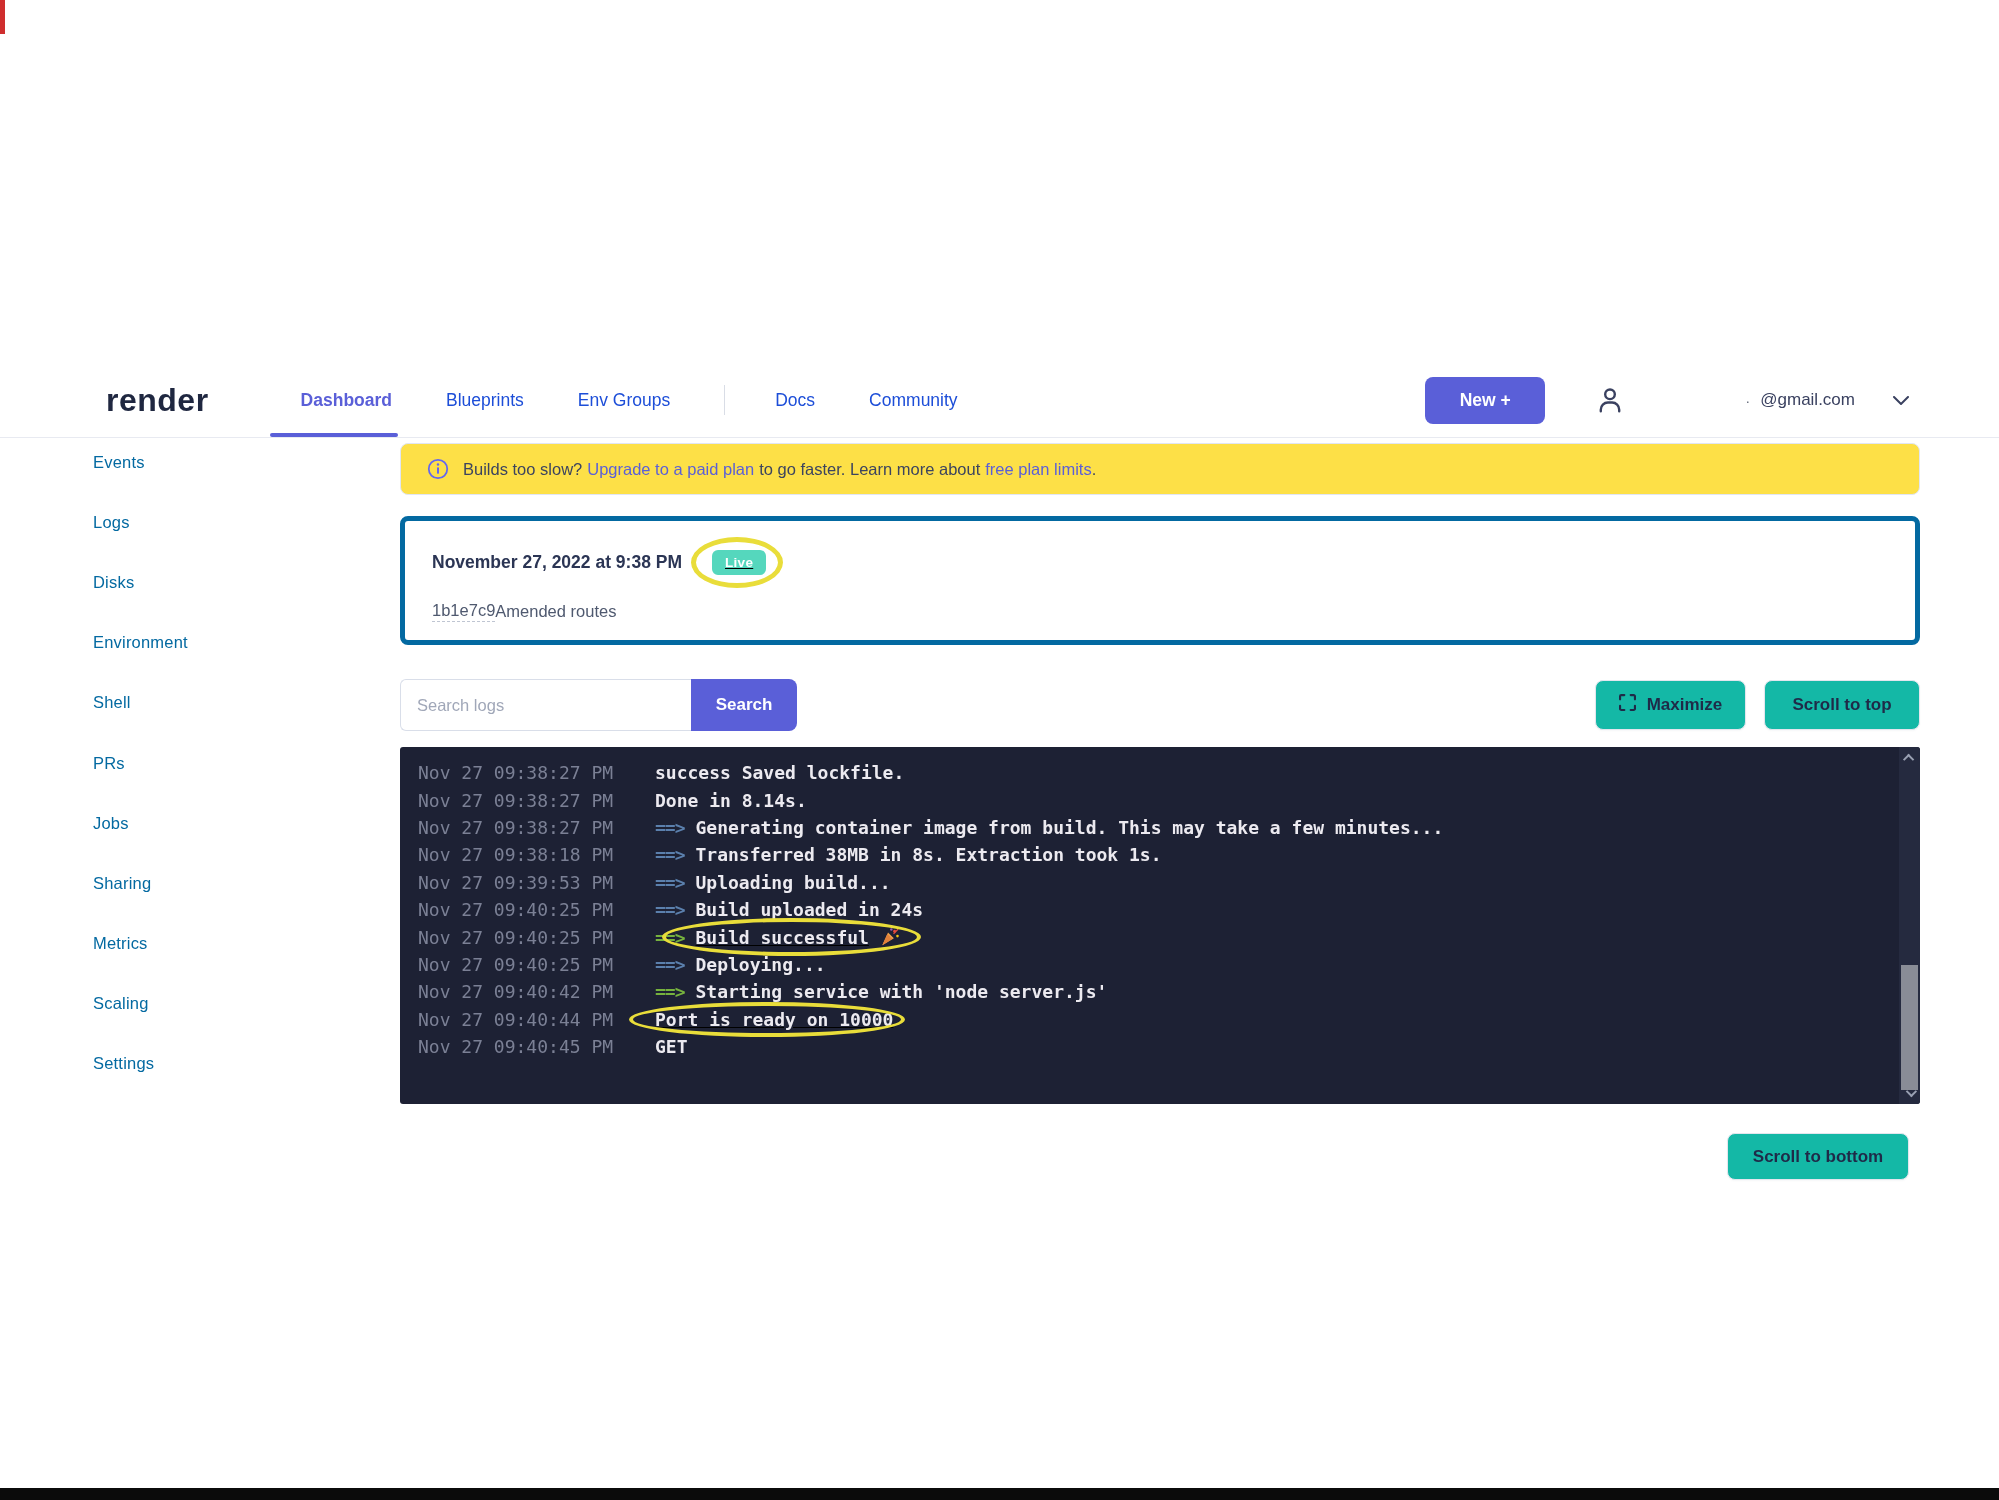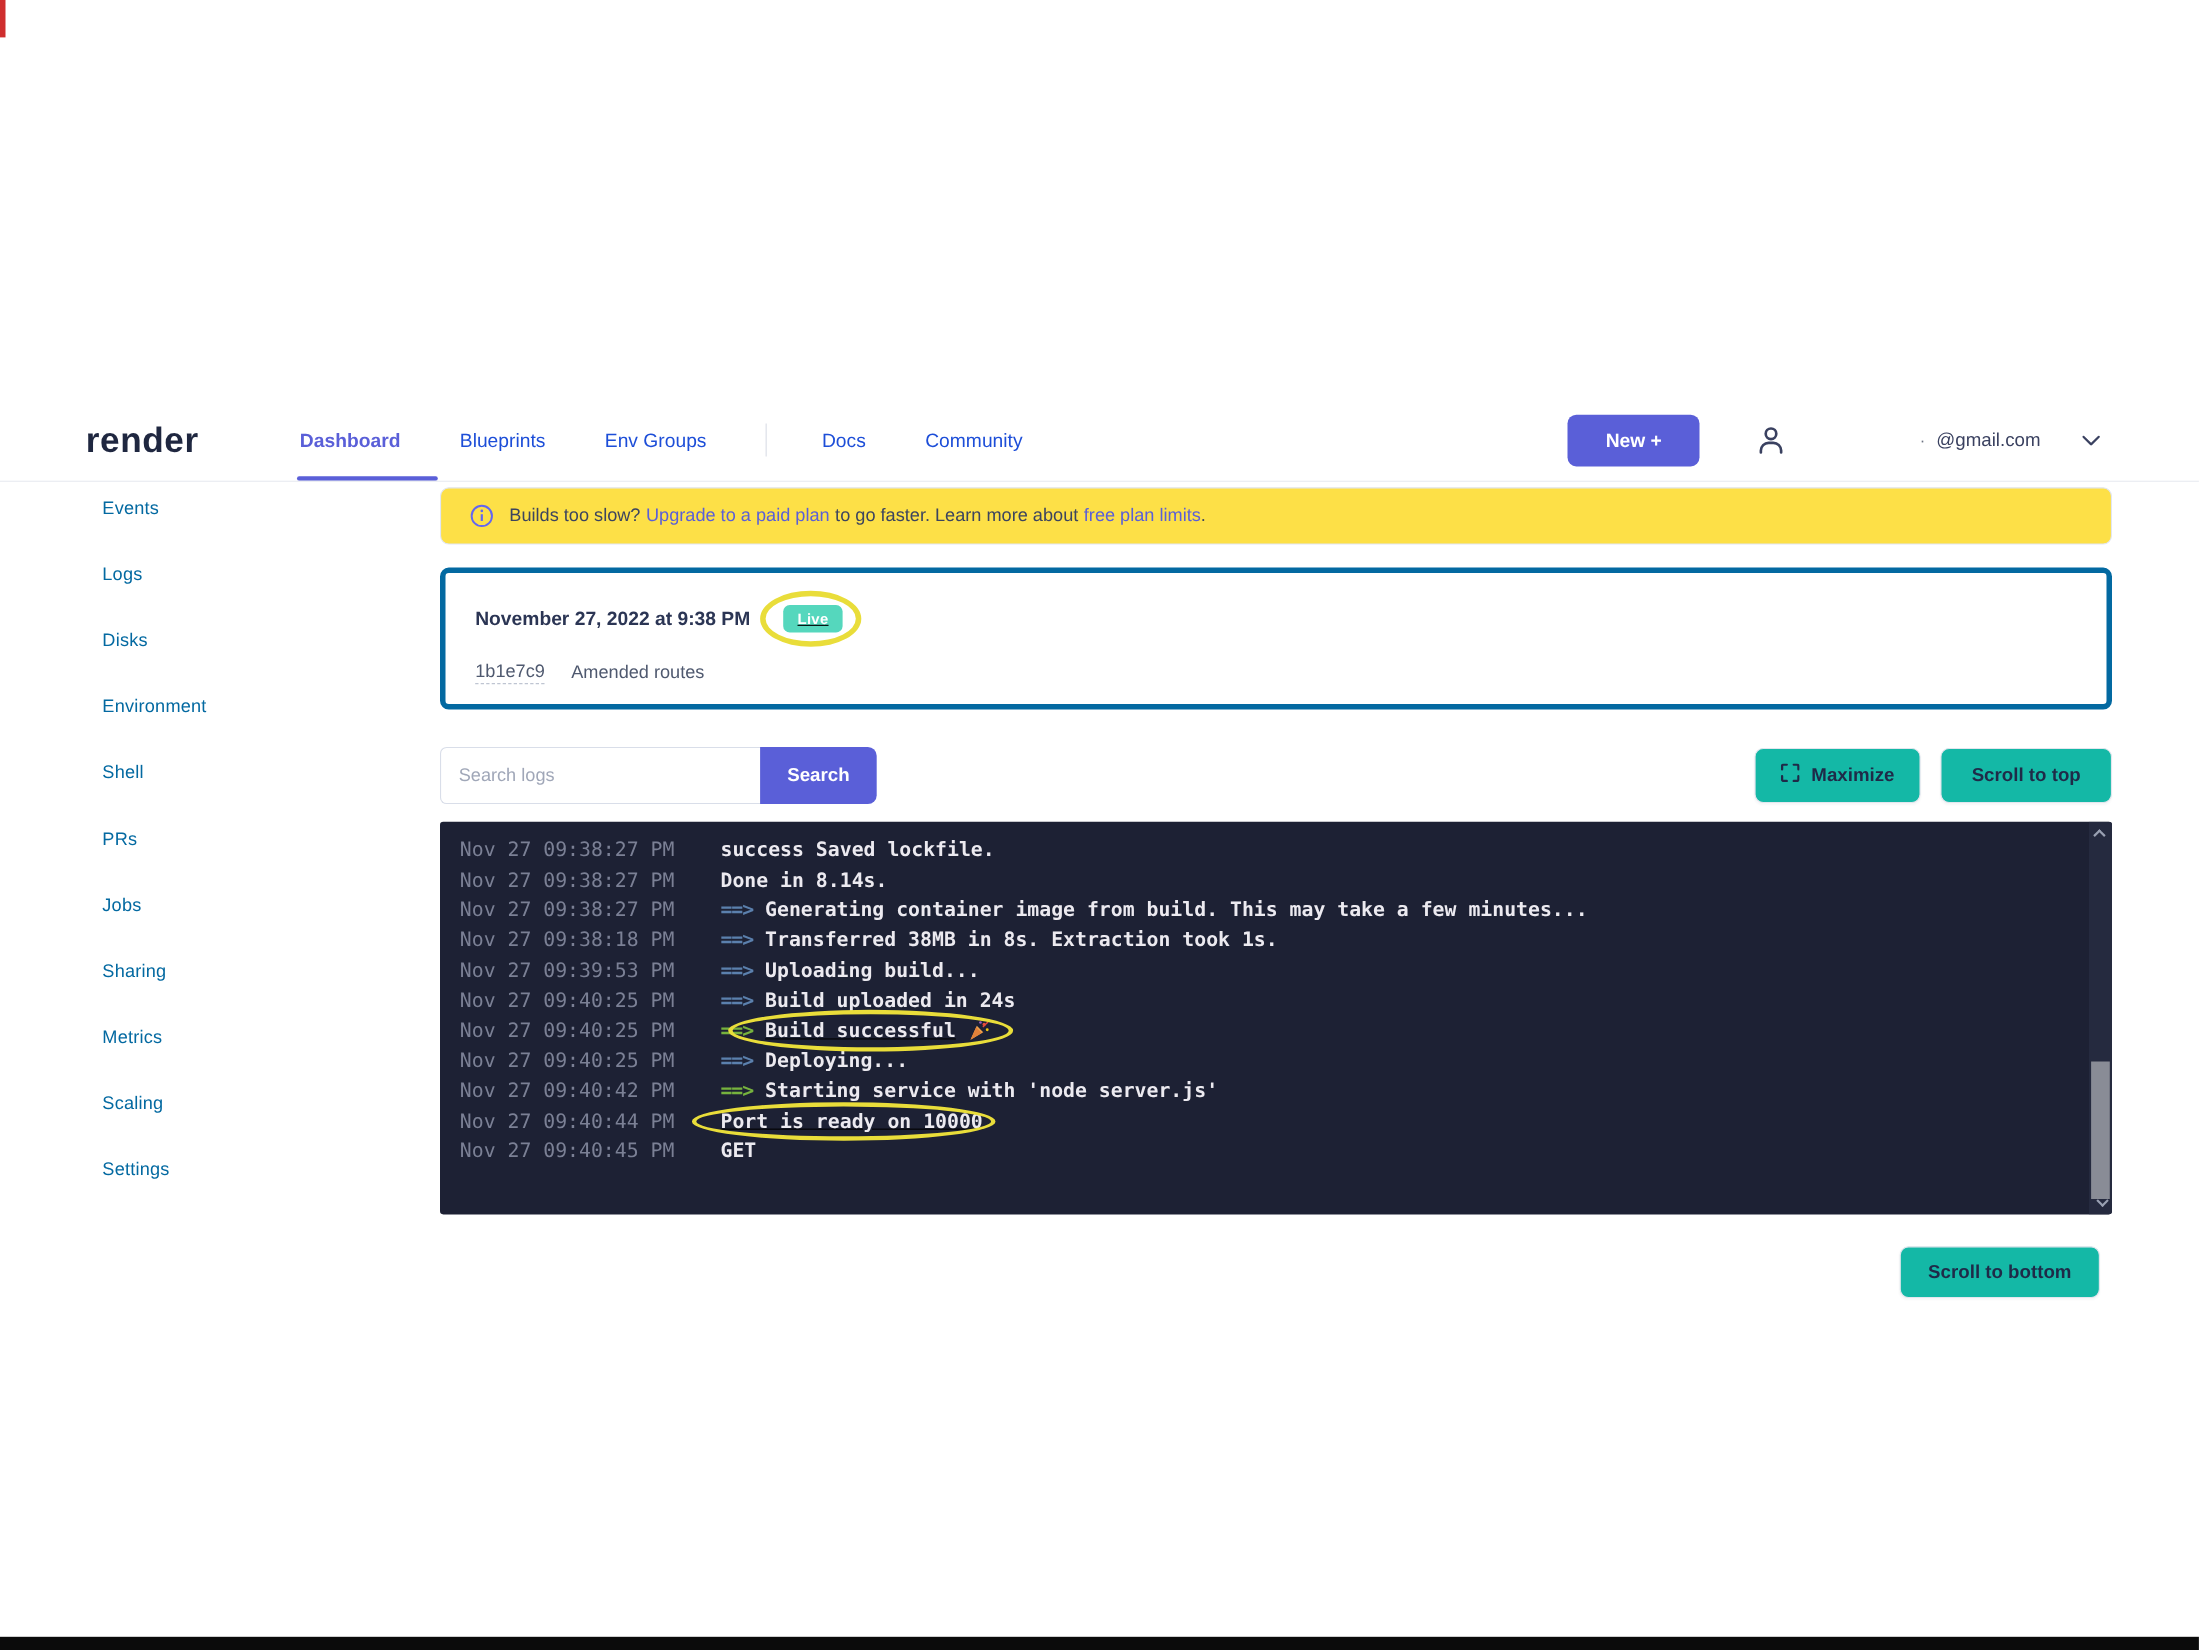--- a/index.html
+++ b/index.html
@@ -4,21 +4,21 @@
 <style>
   * { margin:0; padding:0; box-sizing:border-box; }
   body { background:#ffffff; font-family:"Liberation Sans", sans-serif; }
   .screen { position:relative; width:1999px; height:1500px; background:#ffffff; overflow:hidden; }
 
   
   .red-sliver { position:absolute; left:0; top:0; width:5px; height:34px; background:#cf2e2e; }
   .bottom-bar { position:absolute; left:0; top:1488px; width:100%; height:12px; background:#0b0b0b; }
 
   
-  .topnav { position:absolute; left:0; top:370px; right:0; height:60px; display:flex; align-items:center; padding:0 90px 0 78px; }
+  .topnav { position:absolute; left:0; top:370px; right:0; height:60px; display:flex; align-items:center; padding:0 90px 0 106px; }
   .logo { font-size:32px; font-weight:bold; color:#1f2740; letter-spacing:0.5px; margin-right:92px; }
   .nav-link { font-size:17.5px; font-weight:500; color:#1d4ed8; margin-right:54px; cursor:pointer; }
   .nav-link.active { color:#5a5fd8; font-weight:600; }
   .nav-divider { width:1px; height:30px; background:#d9dde6; margin:0 50px 0 0; }
   .nav-right { margin-left:auto; display:flex; align-items:center; }
   .new-btn { width:120px; height:47px; background:#5a5fd8; color:#fff; font-size:17.5px; font-weight:600; border:none; border-radius:8px; display:flex; align-items:center; justify-content:center; gap:8px; cursor:pointer; font-family:"Liberation Sans", sans-serif; }
   .person { margin-left:48px; display:flex; align-items:center; cursor:pointer; }
   .account { margin-left:118px; display:flex; align-items:center; font-size:17px; color:#3a4160; cursor:pointer; }
   .account .sep { color:#6b7280; margin-right:10px; font-size:15px; }
   .account .chev { margin-left:38px; display:flex; align-items:center; }
@@ -37,21 +37,21 @@
   .banner .dot { margin-left:0; }
   .info-ic { margin-right:14px; display:flex; align-items:center; }
 
   
   .deploy { position:absolute; left:400px; top:516px; width:1520px; height:129px; background:#fff; border:5px solid #0369a1; border-radius:8px; }
   .deploy-date-row { position:absolute; left:27px; top:29px; display:flex; align-items:center; }
   .deploy-date { font-size:17.5px; font-weight:600; color:#2b3554; }
   .live-badge { background:#55d7bd; color:#fff; font-size:13.5px; font-weight:700; padding:5px 13px; border-radius:6px; letter-spacing:0.3px; }
   .deploy-commit-row { position:absolute; left:27px; top:80px; display:flex; align-items:center; font-size:16.5px; color:#4f596f; }
   .commit-hash { border-bottom:1px dashed #bfc5d2; padding-bottom:1px; cursor:pointer; }
-  .commit-msg { margin-left:24px; }
+  .commit-msg { margin-left:0; }
 
   
   .search-input { position:absolute; left:400px; top:679px; width:291px; height:52px; border:1px solid #d9dee9; border-right:none; border-radius:6px 0 0 6px; padding:0 16px; font-size:16.5px; color:#3c445f; outline:none; font-family:"Liberation Sans", sans-serif; }
   .search-input::placeholder { color:#a0a7b8; }
   .search-btn { position:absolute; left:691px; top:679px; width:106px; height:52px; background:#5a5fd8; color:#fff; border:none; border-radius:0 8px 8px 0; font-size:17px; font-weight:700; cursor:pointer; font-family:"Liberation Sans", sans-serif; }
   .ghost-btn { position:absolute; height:50px; background:#14b8a6; border:1px solid #e3e6ee; border-radius:8px; display:flex; align-items:center; justify-content:center; gap:11px; font-size:17px; font-weight:700; color:#1f2a48; cursor:pointer; box-shadow:0 1px 2px rgba(30,40,70,0.04); font-family:"Liberation Sans", sans-serif; }
   .maximize-btn { left:1595px; top:680px; width:151px; }
   .scrolltop-btn { left:1764px; top:680px; width:156px; }
   .scrollbottom-btn { left:1727px; top:1133px; width:182px; height:47px; }
 

